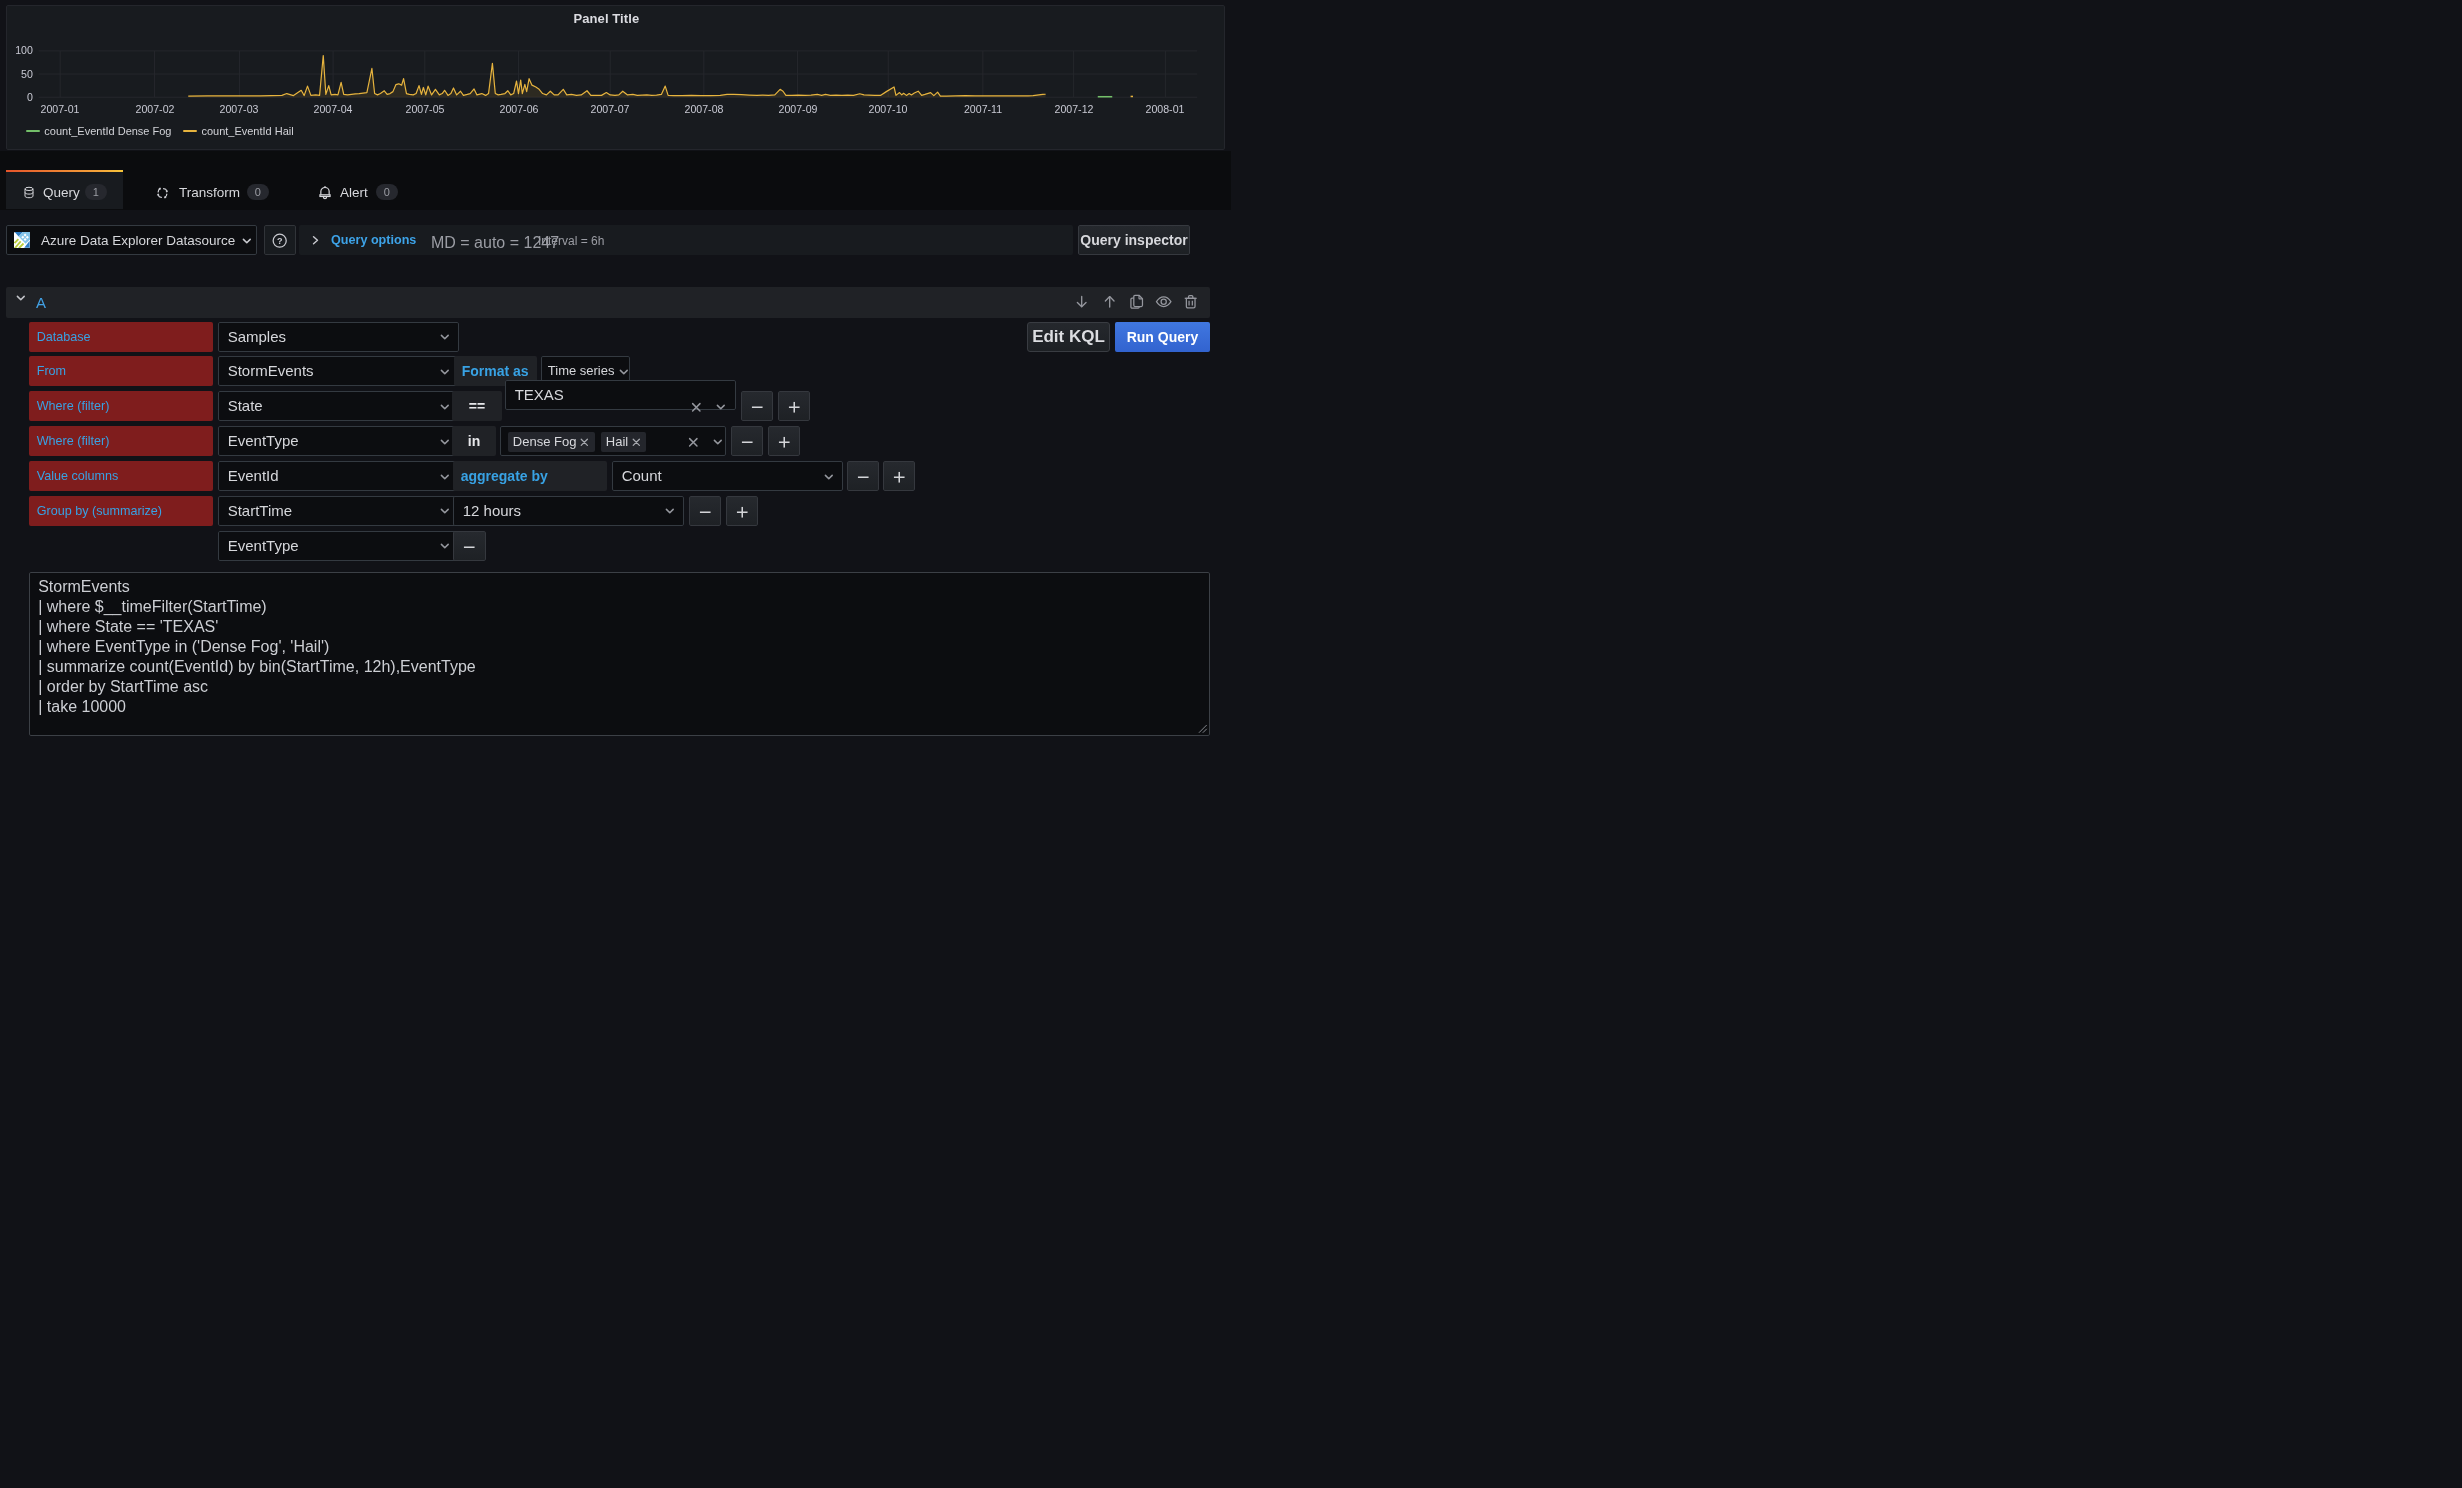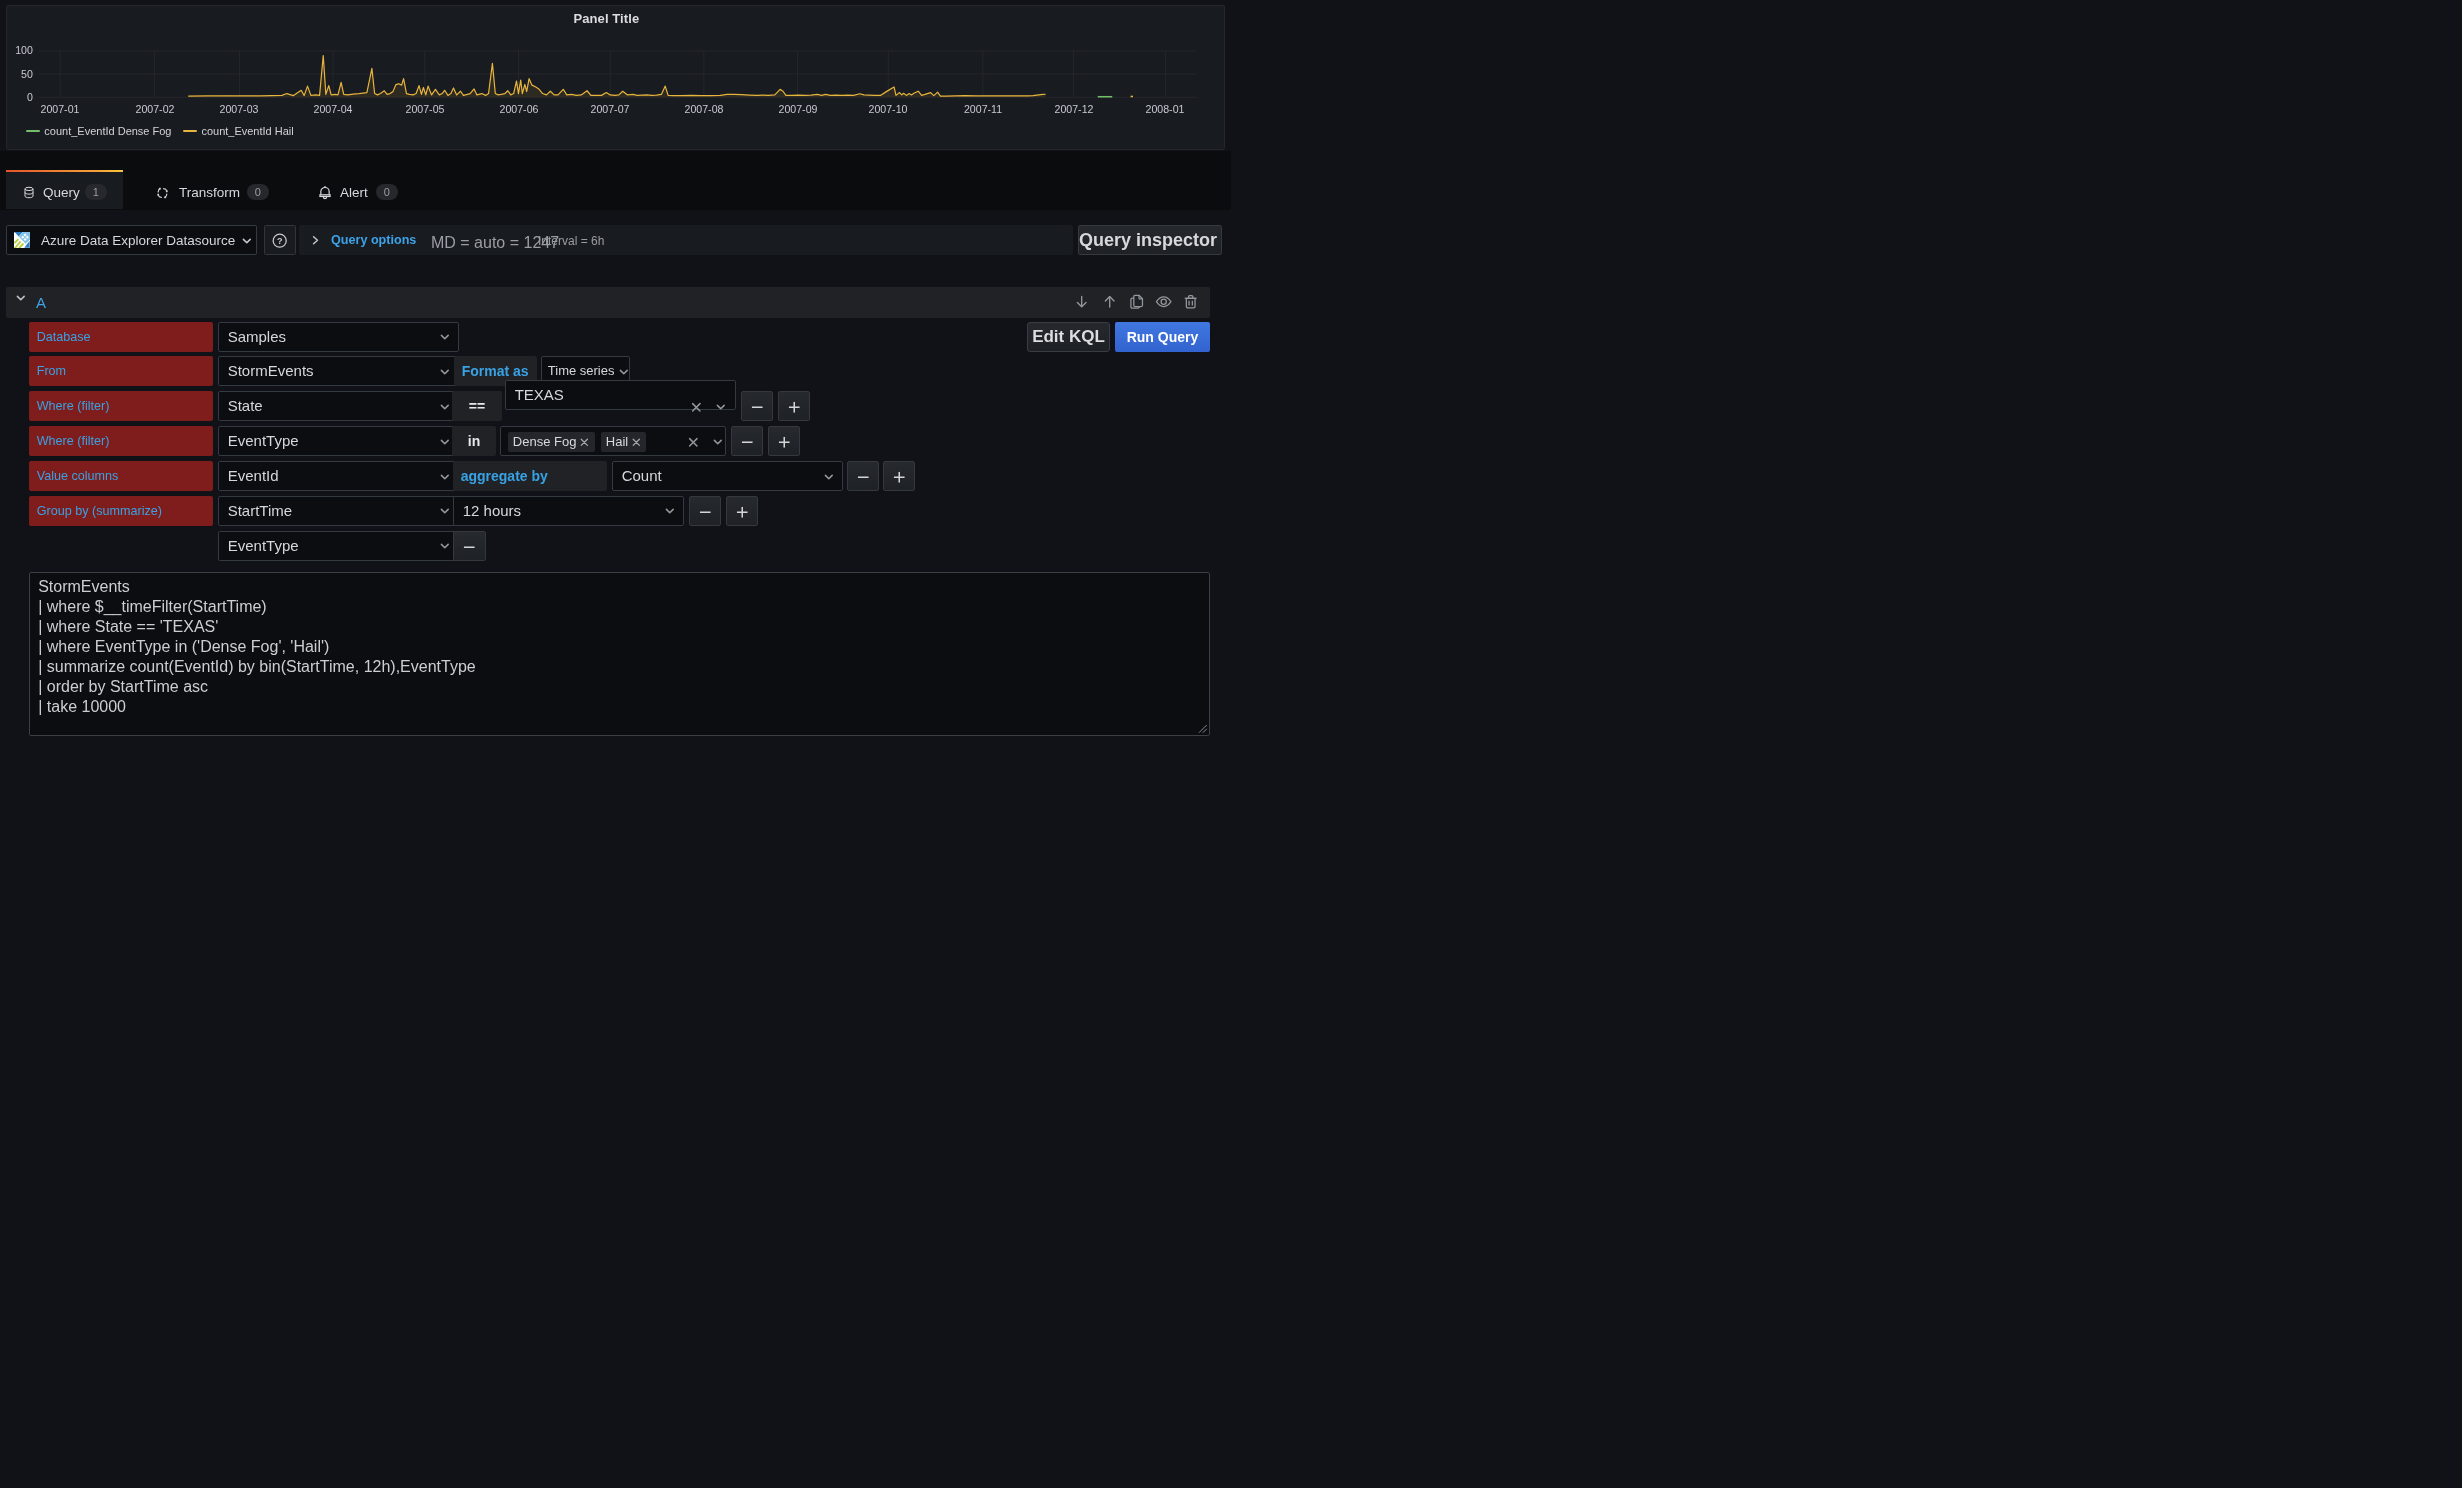--- a/index.html
+++ b/index.html
@@ -25,22 +25,22 @@
      background:linear-gradient(90deg,#e5542a 0%,#f5a53a 80%,#f7c63a 100%); }
   .tabtxt { font-size:13.5px; color:#d7d8dc; line-height:16.4px; }
   .badge { display:inline-block; background:#26282e; color:#9b9da4; border-radius:8.7px;
     height:16.4px; line-height:16.4px; padding:0 7.7px; font-size:11px; font-weight:500; }
 
   
   .inputbox { background:#0c0d10; border:1px solid #343a41; border-radius:1.9px; }
   #dspicker { left:5.8px; top:225px; width:251px; height:30px; }
   #helpbtn { left:264px; top:225px; width:32px; height:30px; background:#181b1f; border:1px solid #313439; border-radius:1.9px; }
   #qoptbar { left:299px; top:225px; width:774px; height:30px; background:#181b1f; border-radius:1.9px; }
-  #qinspect { left:1078px; top:225px; width:144px; height:30px; background:linear-gradient(180deg,#25282d,#1d2024); border:1px solid #36393f; border-radius:1.9px;
-    color:#d7d8dc; font-size:18px; font-weight:700; line-height:28.5px; }
+  #qinspect { left:1078px; top:225px; width:112px; height:30px; background:linear-gradient(180deg,#25282d,#1d2024); border:1px solid #36393f; border-radius:1.9px;
+    color:#d7d8dc; font-size:14px; font-weight:700; text-align:center; line-height:28.5px; }
 
   
   #ahead { left:5.8px; top:287px; width:1204px; height:31px; background:#202226; border-radius:1.9px; }
   .rowlab { left:29px; width:184px; height:30px; background:#7f1d1d; border-radius:1.9px;
     color:#38a2e4; font-size:12.6px; font-weight:500; line-height:30px; padding-left:7.7px; }
   .sel { background:#0c0d10; border:1px solid #343a41; border-radius:1.9px; height:30px;
     color:#d6d7db; font-size:15px; line-height:28.5px; padding-left:8.7px; }
   .opbox { background:#202226; border-radius:1.9px; height:30px; color:#e6e7ea;
     font-size:14px; font-weight:700; text-align:center; line-height:30px; }
   .bluebox { background:#202226; border-radius:1.9px; height:30px; color:#38a2e4;

